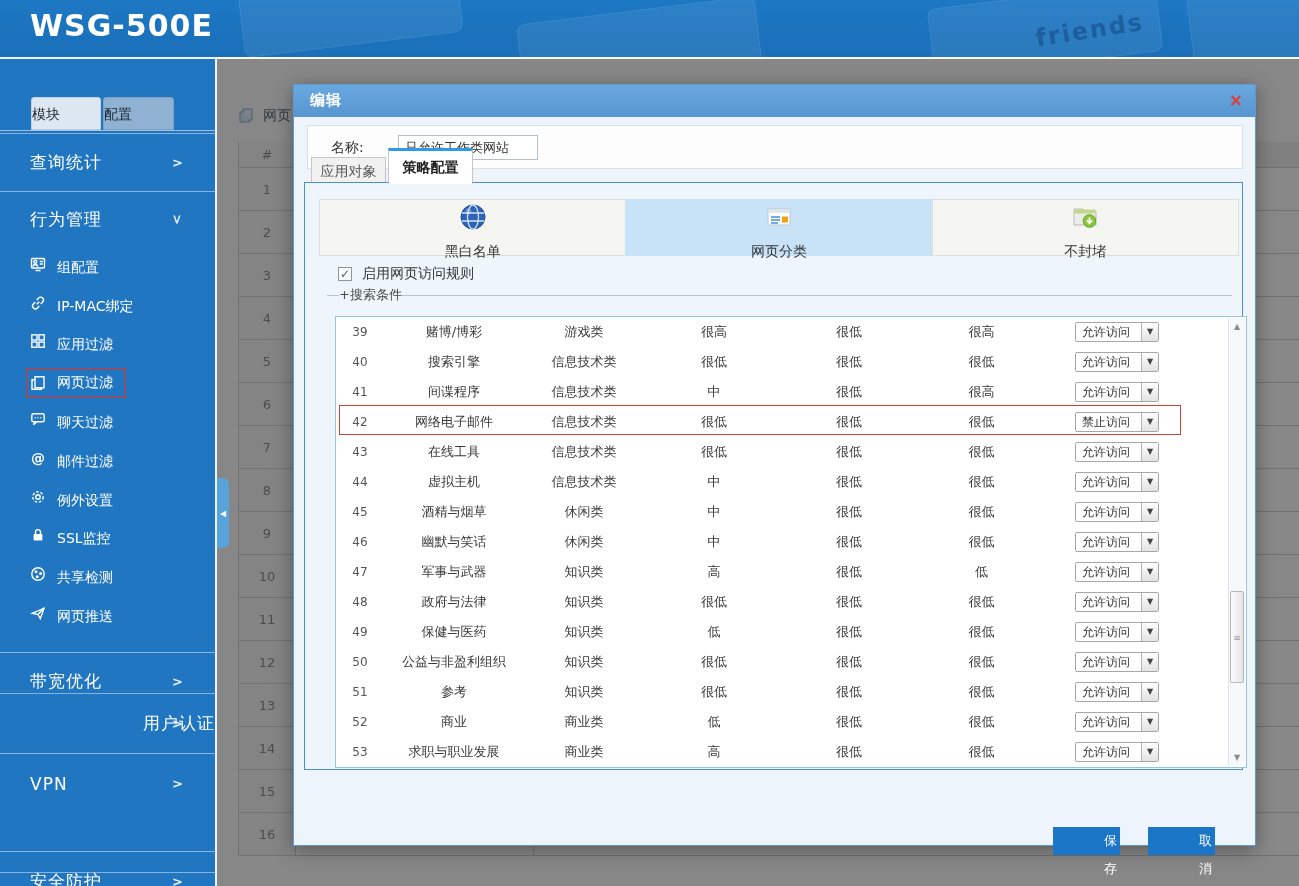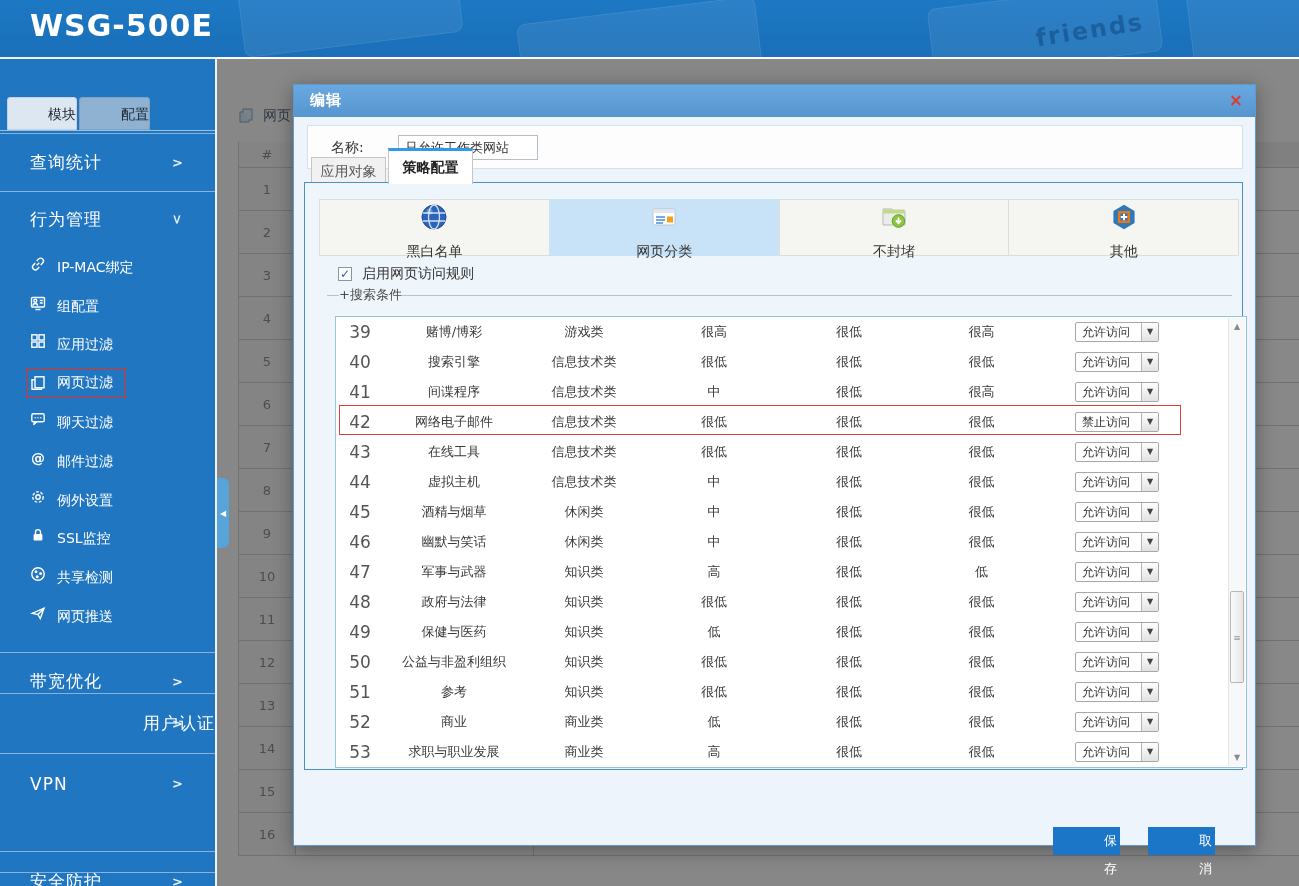--- a/index.html
+++ b/index.html
@@ -14,22 +14,22 @@
     border:1px solid rgba(255,255,255,0.08); border-radius:9px; transform:rotate(-7deg); }
   .banner .key-text { position:absolute; left:1035px; top:16px; transform:rotate(-9deg);
     color:rgba(10,60,110,0.45); font-size:24px; font-weight:bold; letter-spacing:2px; }
   .banner-title { position:absolute; left:30px; top:8px; color:#fff; font-size:30px;
     font-weight:bold; letter-spacing:1px; }
 
   
   .sidebar { position:absolute; left:0; top:57px; width:217px; height:829px;
     background:#2176c2; border-top:2px solid #eef3f8; border-right:2px solid #eef2f6; }
   .side-tabs { position:absolute; left:0; top:38px; width:100%; height:33px; }
-  .side-tab { position:absolute; top:0; height:33px; line-height:33px; text-align:right;
-    font-size:14px; color:#1b2430; border-radius:3px 3px 0 0; cursor:default; }
+  .side-tab { position:absolute; top:0; height:33px; line-height:33px; text-align:left;
+    font-size:14px; color:#1b2430; border-radius:3px 3px 0 0; cursor:default;margin-left:24px; }
   .side-tab.t0 { left:7px; width:70px; background:#dde7f2; border:1px solid #c3d2e2; }
   .side-tab.t1 { left:79px; width:71px; background:#8fb2d2; border:1px solid #7fa2c4; }
   .side-sep { position:absolute; left:0; top:71px; width:100%; height:0;
     border-top:1px solid rgba(255,255,255,0.55); }
   .side-group { position:absolute; left:0; width:100%; color:#fff;
     border-top:1px solid rgba(255,255,255,0.45); display:flex; align-items:center; }
   .side-group .glabel { margin-left:30px; font-size:17px; letter-spacing:1px; }
   .side-group .garrow { position:absolute; right:32px; font-size:13px; font-weight:bold;
     color:#e8f1fa; }
   .side-group .garrow.expanded { transform:rotate(90deg); }
@@ -106,21 +106,21 @@
   .search-set { position:absolute; left:22px; top:103px; width:905px; display:flex;
     align-items:center; color:#4a4a4a; font-size:13px; }
   .search-set .ln { height:0; border-top:1px solid #b9c2d3; }
   .search-set .ln.l { width:12px; } .search-set .ln.r { flex:1; }
 
   .cat-list { position:absolute; left:30px; top:133px; width:912px; height:452px;
     background:#fff; border:1px solid #93c4e0; }
   .cat-row { display:grid; height:30px; line-height:30px; font-size:13px; color:#3a3a3a;
     grid-template-columns:48px 140px 120px 140px 130px 135px 1fr; }
   .cat-row .c { text-align:center; overflow:hidden; white-space:nowrap; }
-  .cat-row .cnum { color:#555; font-size:17px; }
+  .cat-row .cnum { color:#555; font-size:12px; }
   .sel { margin:5px 0 0 26px; width:84px; height:20px; border:1px solid #a7a7a7;
     background:#fff; border-radius:2px; display:flex; font-size:12px; color:#333;
     line-height:18px; }
   .sel .stext { flex:1; padding-left:6px; overflow:hidden; white-space:nowrap; }
   .sel .sbtn { width:17px; border-left:1px solid #b5b5b5; text-align:center;
     background:linear-gradient(180deg,#fdfdfd,#e3e3e3); color:#444; font-size:8px;
     line-height:18px; }
   .red-row-box { position:absolute; left:3px; top:88px; width:842px; height:30px;
     border:1px solid #dc4035; pointer-events:none; }
 
@@ -163,32 +163,32 @@
       </div>
       <div class="side-group" style="top: 132px; height: 56px;">
         <span class="glabel">行为管理</span>
         <span class="garrow expanded">&gt;</span>
       </div>
     </div>
   <div class="submenu" id="side-submenu">
       <div class="submenu-item">
         <span><span class="sicon">
             <svg width="16" height="16" viewBox="0 0 16 16">
-              <path d="M9.3 6.7l-2.6 2.6M10.7 8.9l1.9-1.9a2.8 2.8 0 0 0-4-4L6.7 4.9M5.3 7.1L3.4 9a2.8 2.8 0 0 0 4 4l1.9-1.9"></path>
-            </svg>
-          </span><span>IP-MAC绑定</span></span>
-      </div>
-      <div class="submenu-item">
-        <span><span class="sicon">
-            <svg width="16" height="16" viewBox="0 0 16 16">
               <rect x="1.5" y="2.5" width="13" height="9.5" rx="1"></rect>
               <circle cx="5.3" cy="5.8" r="1.5"></circle>
               <path d="M3 10.8c0-1.4 1-2.3 2.3-2.3s2.3.9 2.3 2.3M9.8 5.5h3M9.8 8h3M5.5 14.5h5"></path>
             </svg>
           </span><span>组配置</span></span>
+      </div>
+      <div class="submenu-item">
+        <span><span class="sicon">
+            <svg width="16" height="16" viewBox="0 0 16 16">
+              <path d="M9.3 6.7l-2.6 2.6M10.7 8.9l1.9-1.9a2.8 2.8 0 0 0-4-4L6.7 4.9M5.3 7.1L3.4 9a2.8 2.8 0 0 0 4 4l1.9-1.9"></path>
+            </svg>
+          </span><span>IP-MAC绑定</span></span>
       </div>
       <div class="submenu-item">
         <span><span class="sicon">
             <svg width="16" height="16" viewBox="0 0 16 16">
               <rect x="1.8" y="1.8" width="5.2" height="5.2"></rect>
               <rect x="9" y="1.8" width="5.2" height="5.2"></rect>
               <rect x="1.8" y="9" width="5.2" height="5.2"></rect>
               <rect x="9" y="9" width="5.2" height="5.2"></rect>
             </svg>
           </span><span>应用过滤</span></span>
@@ -387,30 +387,20 @@
           <span style="display: block;">
             <svg class="itico" viewBox="0 0 28 28">
               <path d="M3 6h9l2 2h11v14H3z" fill="#ecece8" stroke="#b9b9b4"></path>
               <rect x="3.5" y="6.5" width="21" height="4" fill="#bfd98e"></rect>
               <circle cx="18.5" cy="18" r="6.3" fill="#8cc63f" stroke="#64a52e"></circle>
               <path d="M18.5 14.5v5M15.9 17.4l2.6 2.8 2.6-2.8" stroke="#fff" stroke-width="1.8" fill="none"></path>
             </svg>
           </span>
           <span class="itlabel">不封堵</span>
         </div>
-        <div class="icon-tab">
-          <span style="display: block;">
-            <svg class="itico" viewBox="0 0 28 28">
-              <path d="M14 1.8L24.6 8v12L14 26.2 3.4 20V8z" fill="#2f79b8"></path>
-              <rect x="9.2" y="9.2" width="9.6" height="9.6" fill="none" stroke="#e87817" stroke-width="2.4"></rect>
-              <path d="M14 10.8v6.4M10.8 14h6.4" stroke="#fff" stroke-width="2"></path>
-            </svg>
-          </span>
-          <span class="itlabel">其他</span>
-        </div>
       </div>
 
     <div class="enable-row">
       <span class="cbx">✓</span>
       <span class="enable-label">启用网页访问规则</span>
     </div>
 
     <div class="search-set">
       <span class="ln l"></span>
       <span>+搜索条件</span>

